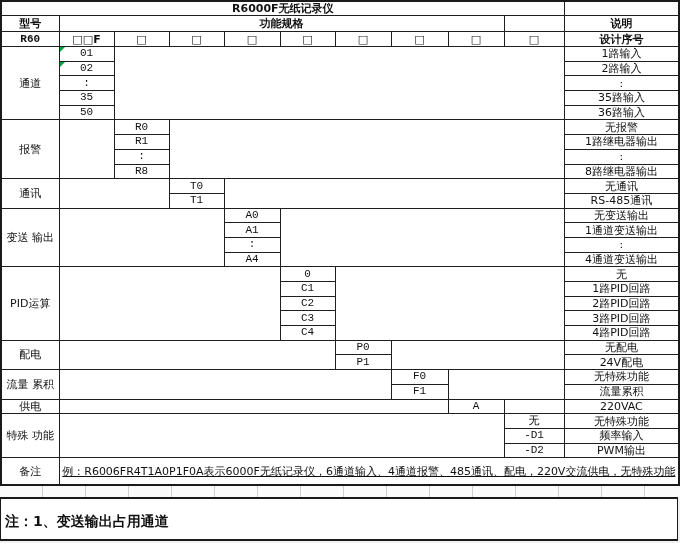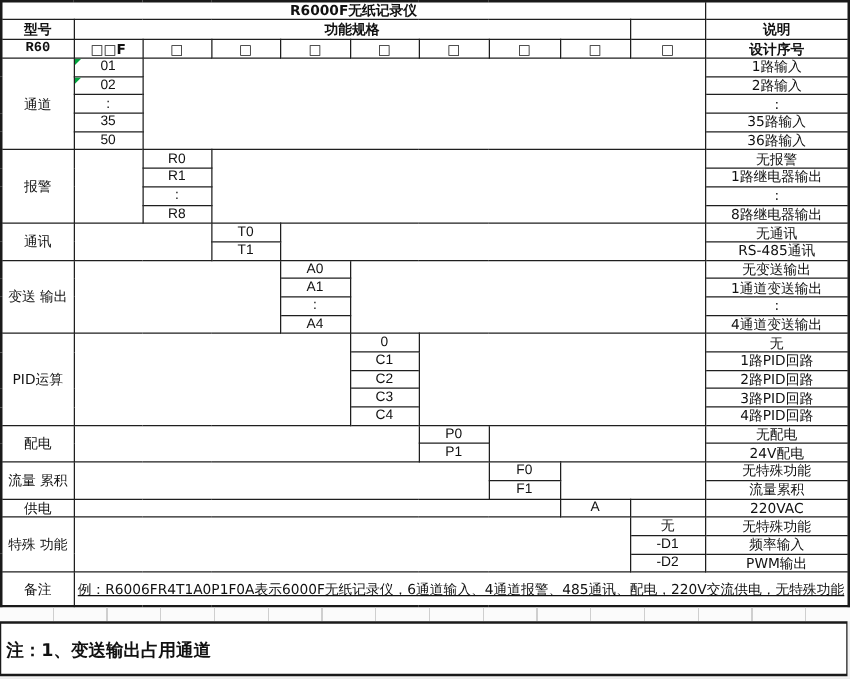--- a/index.html
+++ b/index.html
@@ -20,21 +20,21 @@
   tr.header-row{height:16px;}
   .hdr{font-weight:bold;font-size:12px;}
   tr.r60-row{height:15px;}
   .model-code{font-weight:bold;font-family:Liberation Mono, monospace;font-size:11px;}
   .box-cell{font-weight:bold;font-size:11px;letter-spacing:0;}
   tr.body-row{height:14.7px;}
   td.sec{
     font-weight:normal;font-size:12px;line-height:13px;white-space:pre-line;
   }
   td.code{
-    font-family:Liberation Sans, sans-serif;font-size:11px;position:relative;
+    font-family:Liberation Mono, monospace;font-size:11px;position:relative;
   }
   td.desc{font-size:11px;}
   td.filler{background:#fff;}
   tr.remark-row{height:27px;margin-top:36px;}
   td.remark-text{
     text-align:left;padding-left:5px;font-size:11px;
     white-space:nowrap;
     text-decoration:underline;
   }
   .flag{

